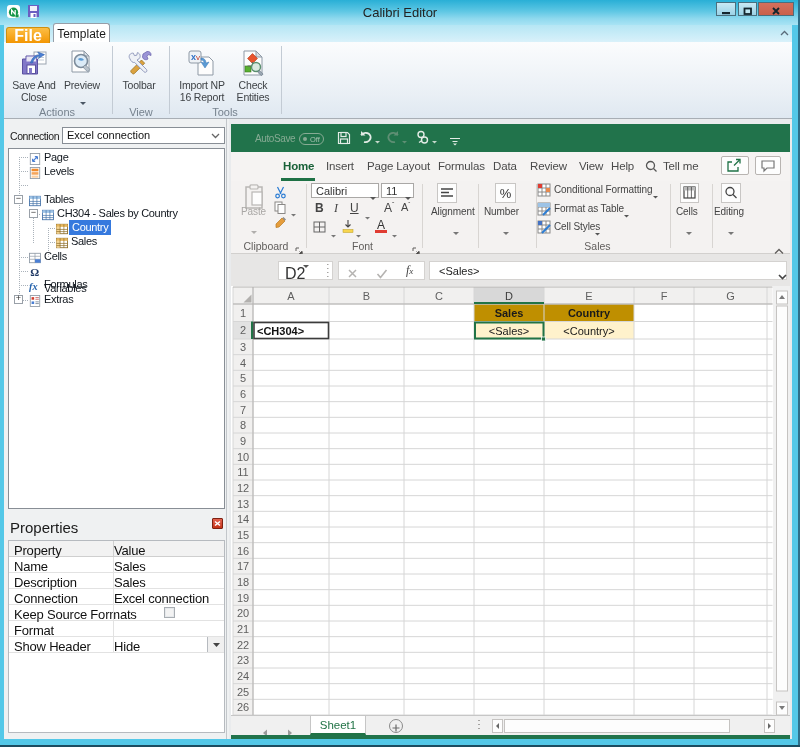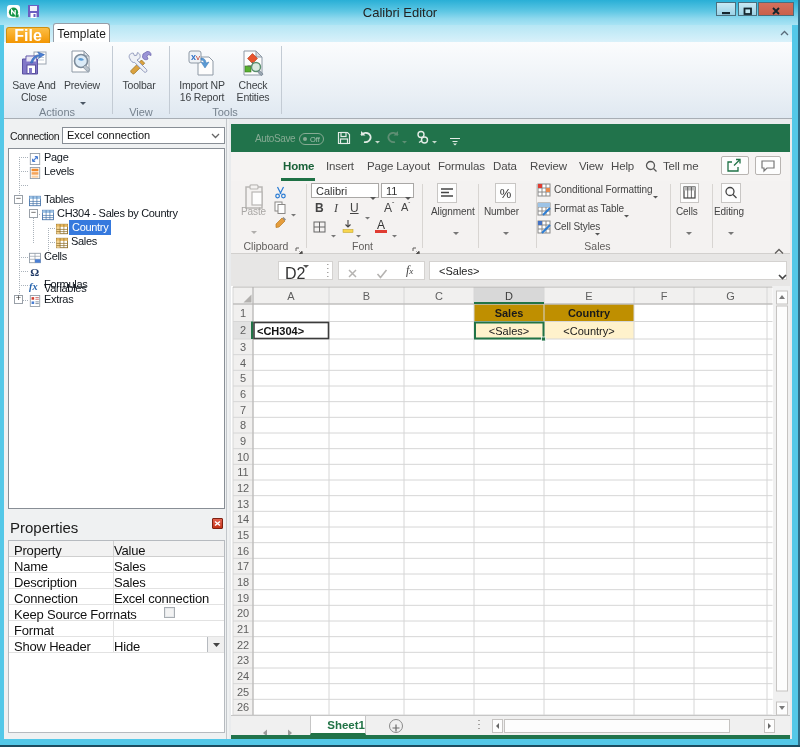--- a/index.html
+++ b/index.html
@@ -650,21 +650,21 @@
       <path d="M548 420 l3 4 3 -4 z" fill="#7a7a7a"></path>
       </svg>
     </div>
     <div class="abs" id="xlsheetbar">
       <span class="abs" style="left:30px; top:7px;"><svg width="8" height="8">
             <path d="M6 0.5 L2 4 L6 7.5 z" fill="#9a9a9a"></path>
           </svg></span>
       <span class="abs" style="left:55px; top:7px;"><svg width="8" height="8">
             <path d="M2 0.5 L6 4 L2 7.5 z" fill="#9a9a9a"></path>
           </svg></span>
-      <span class="abs" style="left:79px; top:0px; width:56px; height:19px; background:#fff; border-left:1px solid #c6c6c6; border-right:1px solid #c6c6c6; border-bottom:2px solid #217346; font-size:11.5px; font-weight:bold; color:#217346; text-align:right; line-height:18px;">Sheet1</span>
+      <span class="abs" style="left:79px; top:0px; width:56px; height:19px; background:#fff; border-left:1px solid #c6c6c6; border-right:1px solid #c6c6c6; border-bottom:2px solid #217346; font-size:11.5px; font-weight:normal; color:#217346; text-align:center; line-height:18px;">Sheet1</span>
       <span class="abs" style="left:158px; top:3px; width:14px; height:14px; border:1px solid #8a8a8a; border-radius:50%; color:#666;"><svg width="12" height="12">
             <path d="M6 2.5 v7 M2.5 6 h7" stroke="#6a6a6a" stroke-width="1.2"></path>
           </svg></span>
       <span class="abs" style="left:247px; top:4px; width:2px; height:12px; background-image:repeating-linear-gradient(to bottom,#a6a4a2 0 1.5px,transparent 1.5px 4px);"></span>
       <span class="abs" style="left:261px; top:3px; width:11px; height:14px; background:#fdfdfd; border:1px solid #c5c3c1;">
           <svg width="9" height="12" style="display:block">
             <path d="M6 3 L3 6 l3 3 z" fill="#666"></path>
           </svg>
         </span>
       <span class="abs" style="left:273px; top:3px; width:226px; height:14px; background:#fdfdfd; border:1px solid #c5c3c1;"></span>

